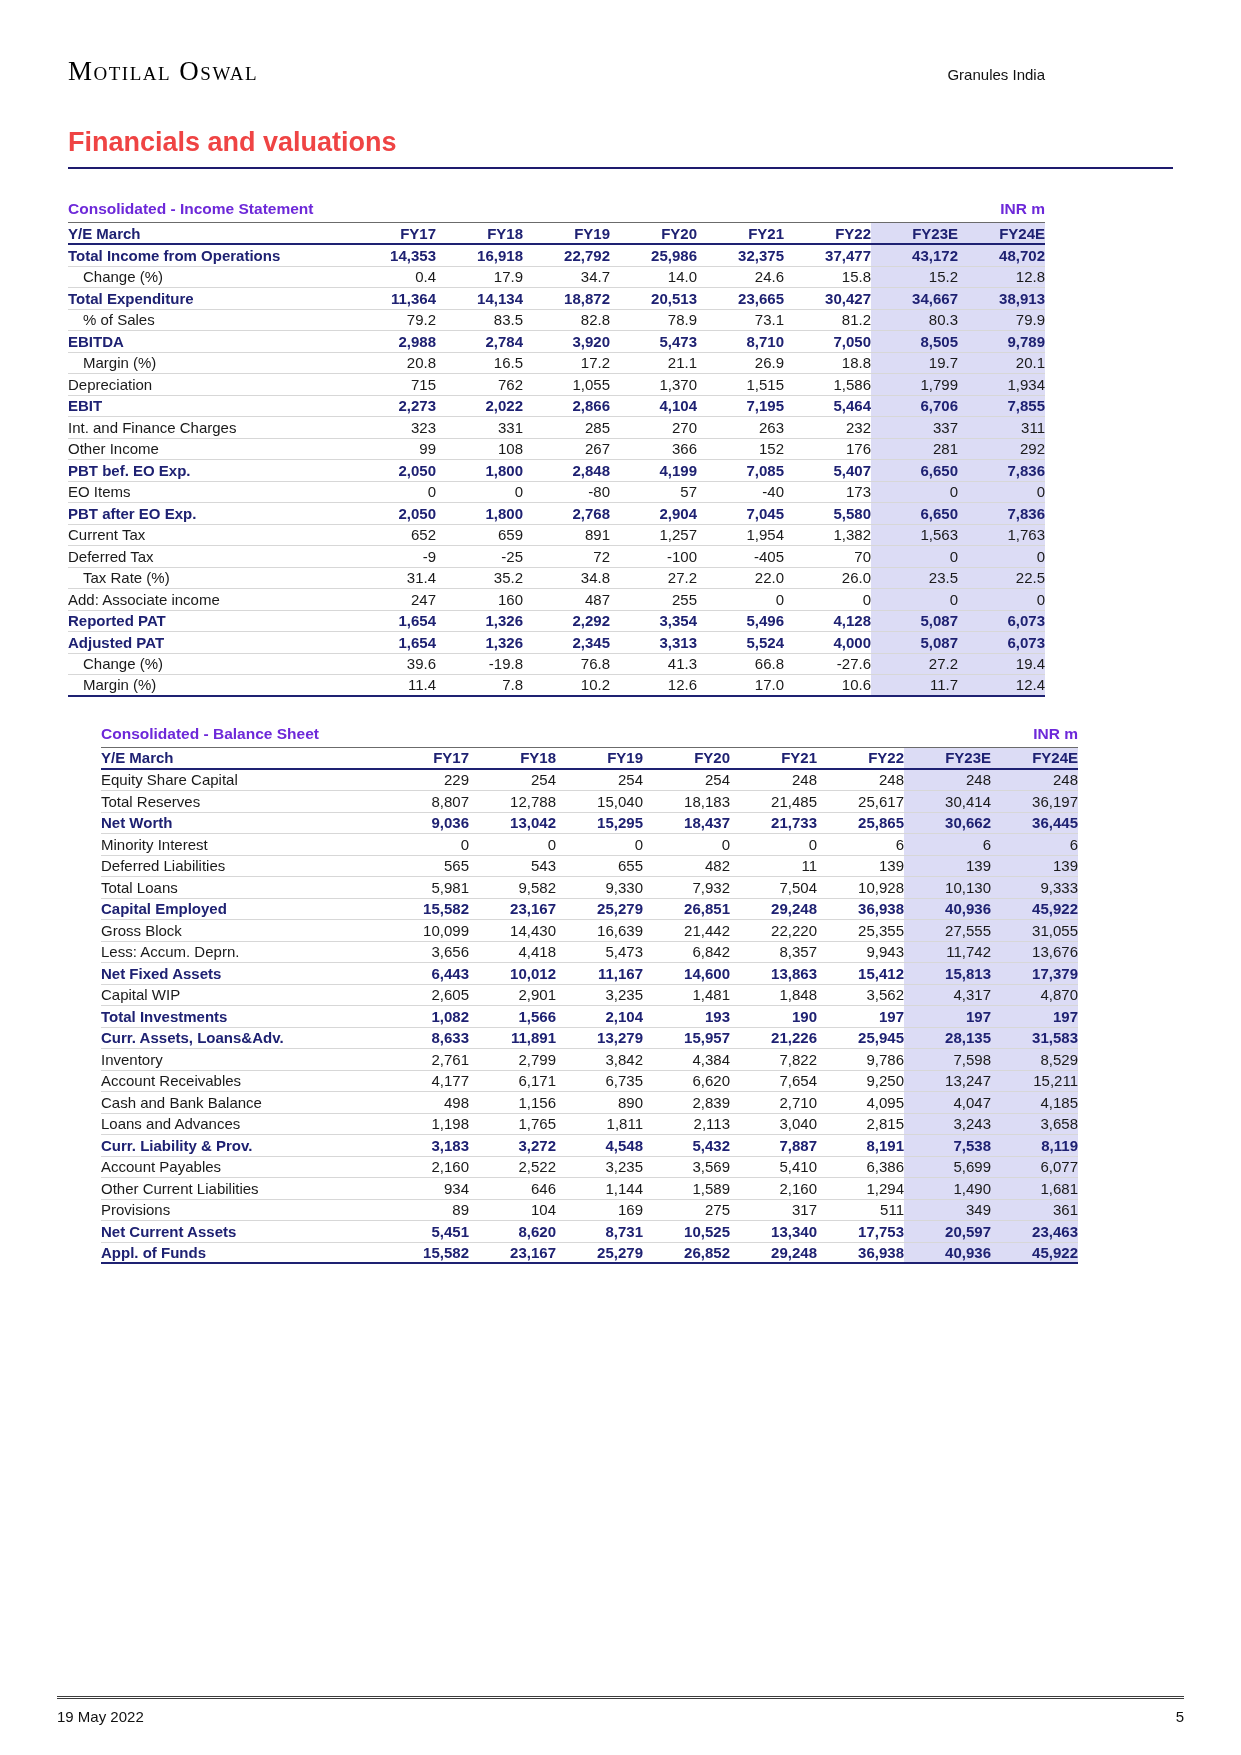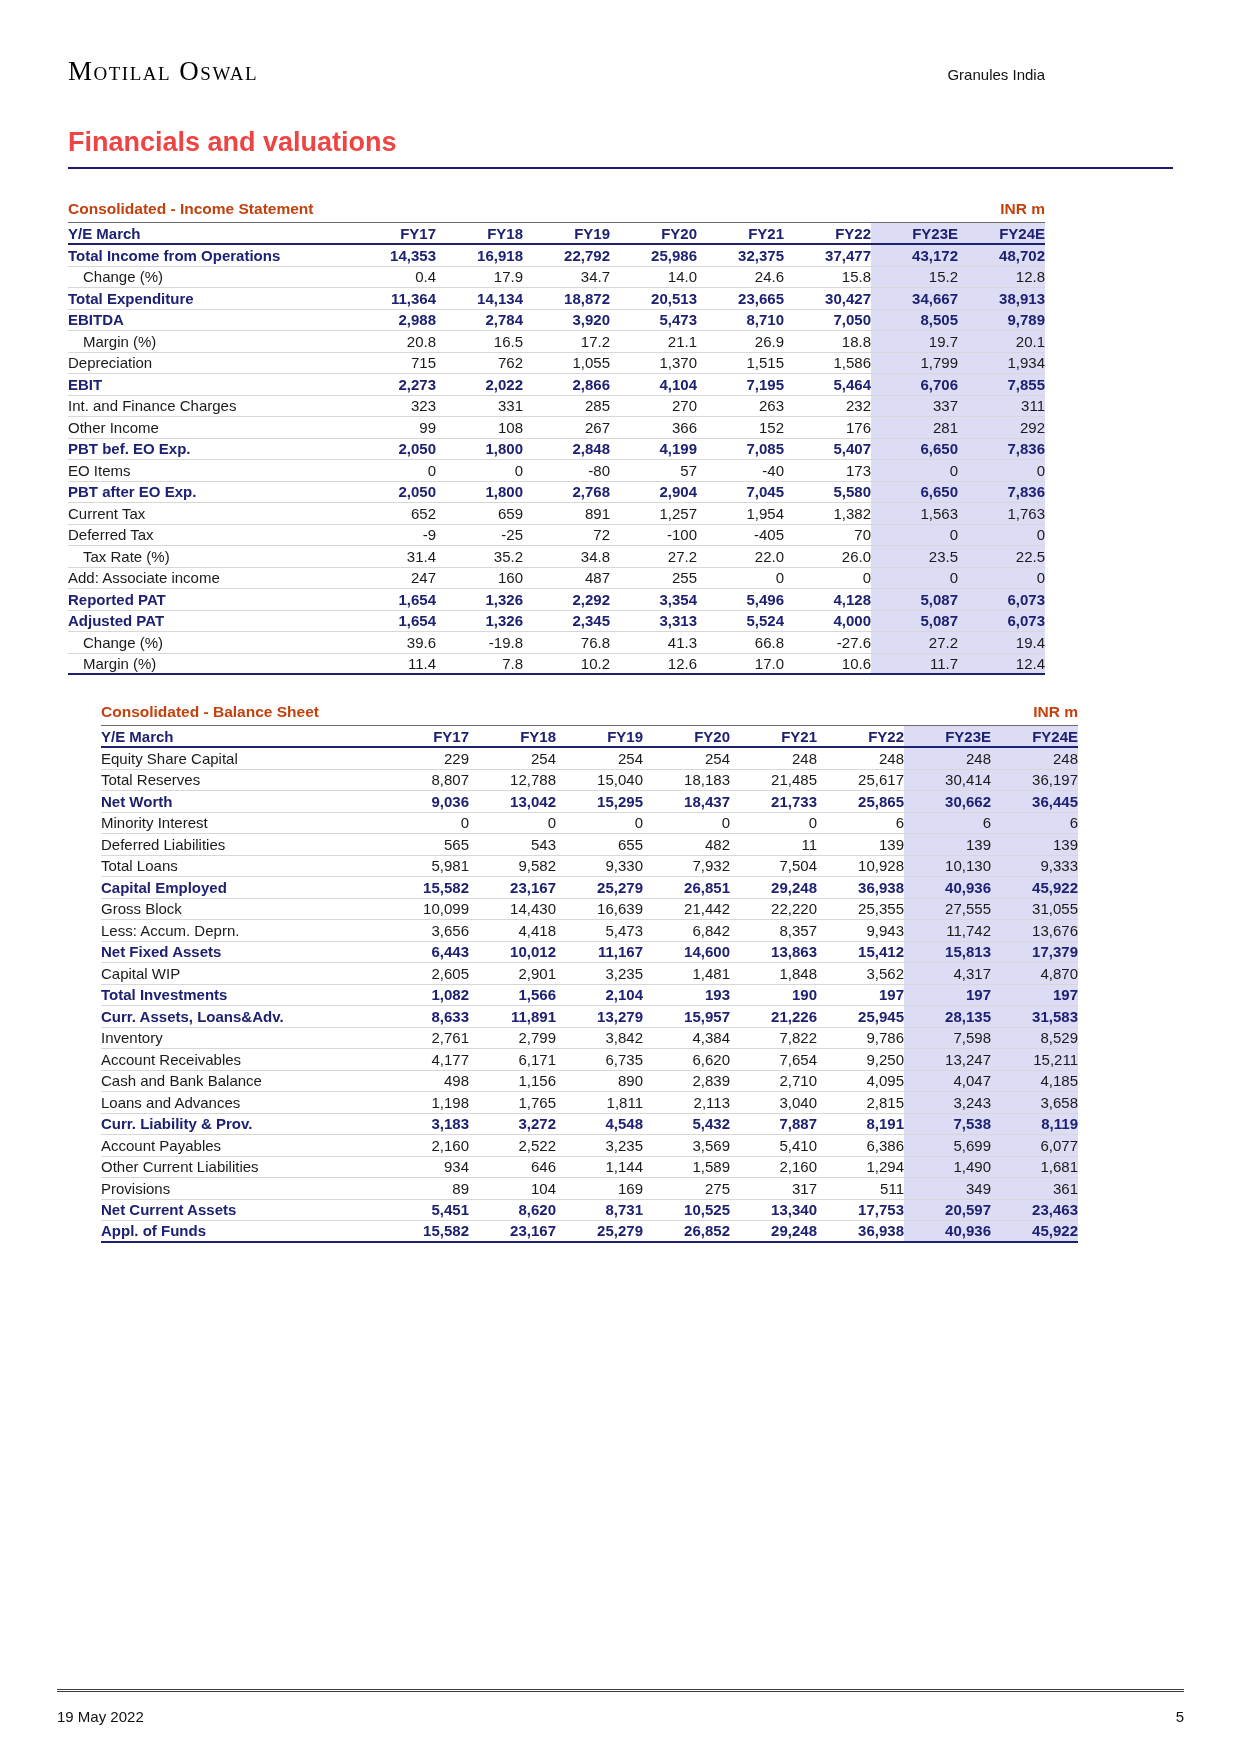--- a/index.html
+++ b/index.html
@@ -53,21 +53,21 @@
 
   .sec-head {
     display: flex;
     justify-content: space-between;
     align-items: flex-end;
     padding-bottom: 4px;
   }
   .sec-title, .unit-label {
     font-size: 15.5px;
     font-weight: 700;
-    color: #c2410c;
+    color: #6d28d9;
   }
 
   .fin-table { width: 100%; }
   .fin-row {
     display: flex;
     align-items: center;
     height: 21.5px;
     border-bottom: 1px solid #d7d7d7;
     font-size: 15px;
   }
@@ -86,21 +86,21 @@
   .cell.num { width: 87px; justify-content: flex-end; text-align: right; }
   .cell.hl { background: #dcdcf5; }
 
   
   .footer {
     position: absolute;
     left: 57px;
     right: 57px;
     bottom: 30px;
     border-top: 3px double #3c3c3c;
-    padding-top: 16px;
+    padding-top: 9px;
     display: flex;
     justify-content: space-between;
     font-size: 15px;
     color: #111111;
     gap: 40px;
   }
 </style>
 </head>
 <body>
 
@@ -157,20 +157,31 @@
             <div class="cell label">Total Expenditure</div>
             <div class="cell num">11,364</div>
             <div class="cell num">14,134</div>
             <div class="cell num">18,872</div>
             <div class="cell num">20,513</div>
             <div class="cell num">23,665</div>
             <div class="cell num">30,427</div>
             <div class="cell num hl">34,667</div>
             <div class="cell num hl">38,913</div>
           </div>
+          <div class="fin-row">
+            <div class="cell label indent">% of Sales</div>
+            <div class="cell num">79.2</div>
+            <div class="cell num">83.5</div>
+            <div class="cell num">82.8</div>
+            <div class="cell num">78.9</div>
+            <div class="cell num">73.1</div>
+            <div class="cell num">81.2</div>
+            <div class="cell num hl">80.3</div>
+            <div class="cell num hl">79.9</div>
+          </div>
           <div class="fin-row bold">
             <div class="cell label">EBITDA</div>
             <div class="cell num">2,988</div>
             <div class="cell num">2,784</div>
             <div class="cell num">3,920</div>
             <div class="cell num">5,473</div>
             <div class="cell num">8,710</div>
             <div class="cell num">7,050</div>
             <div class="cell num hl">8,505</div>
             <div class="cell num hl">9,789</div>

